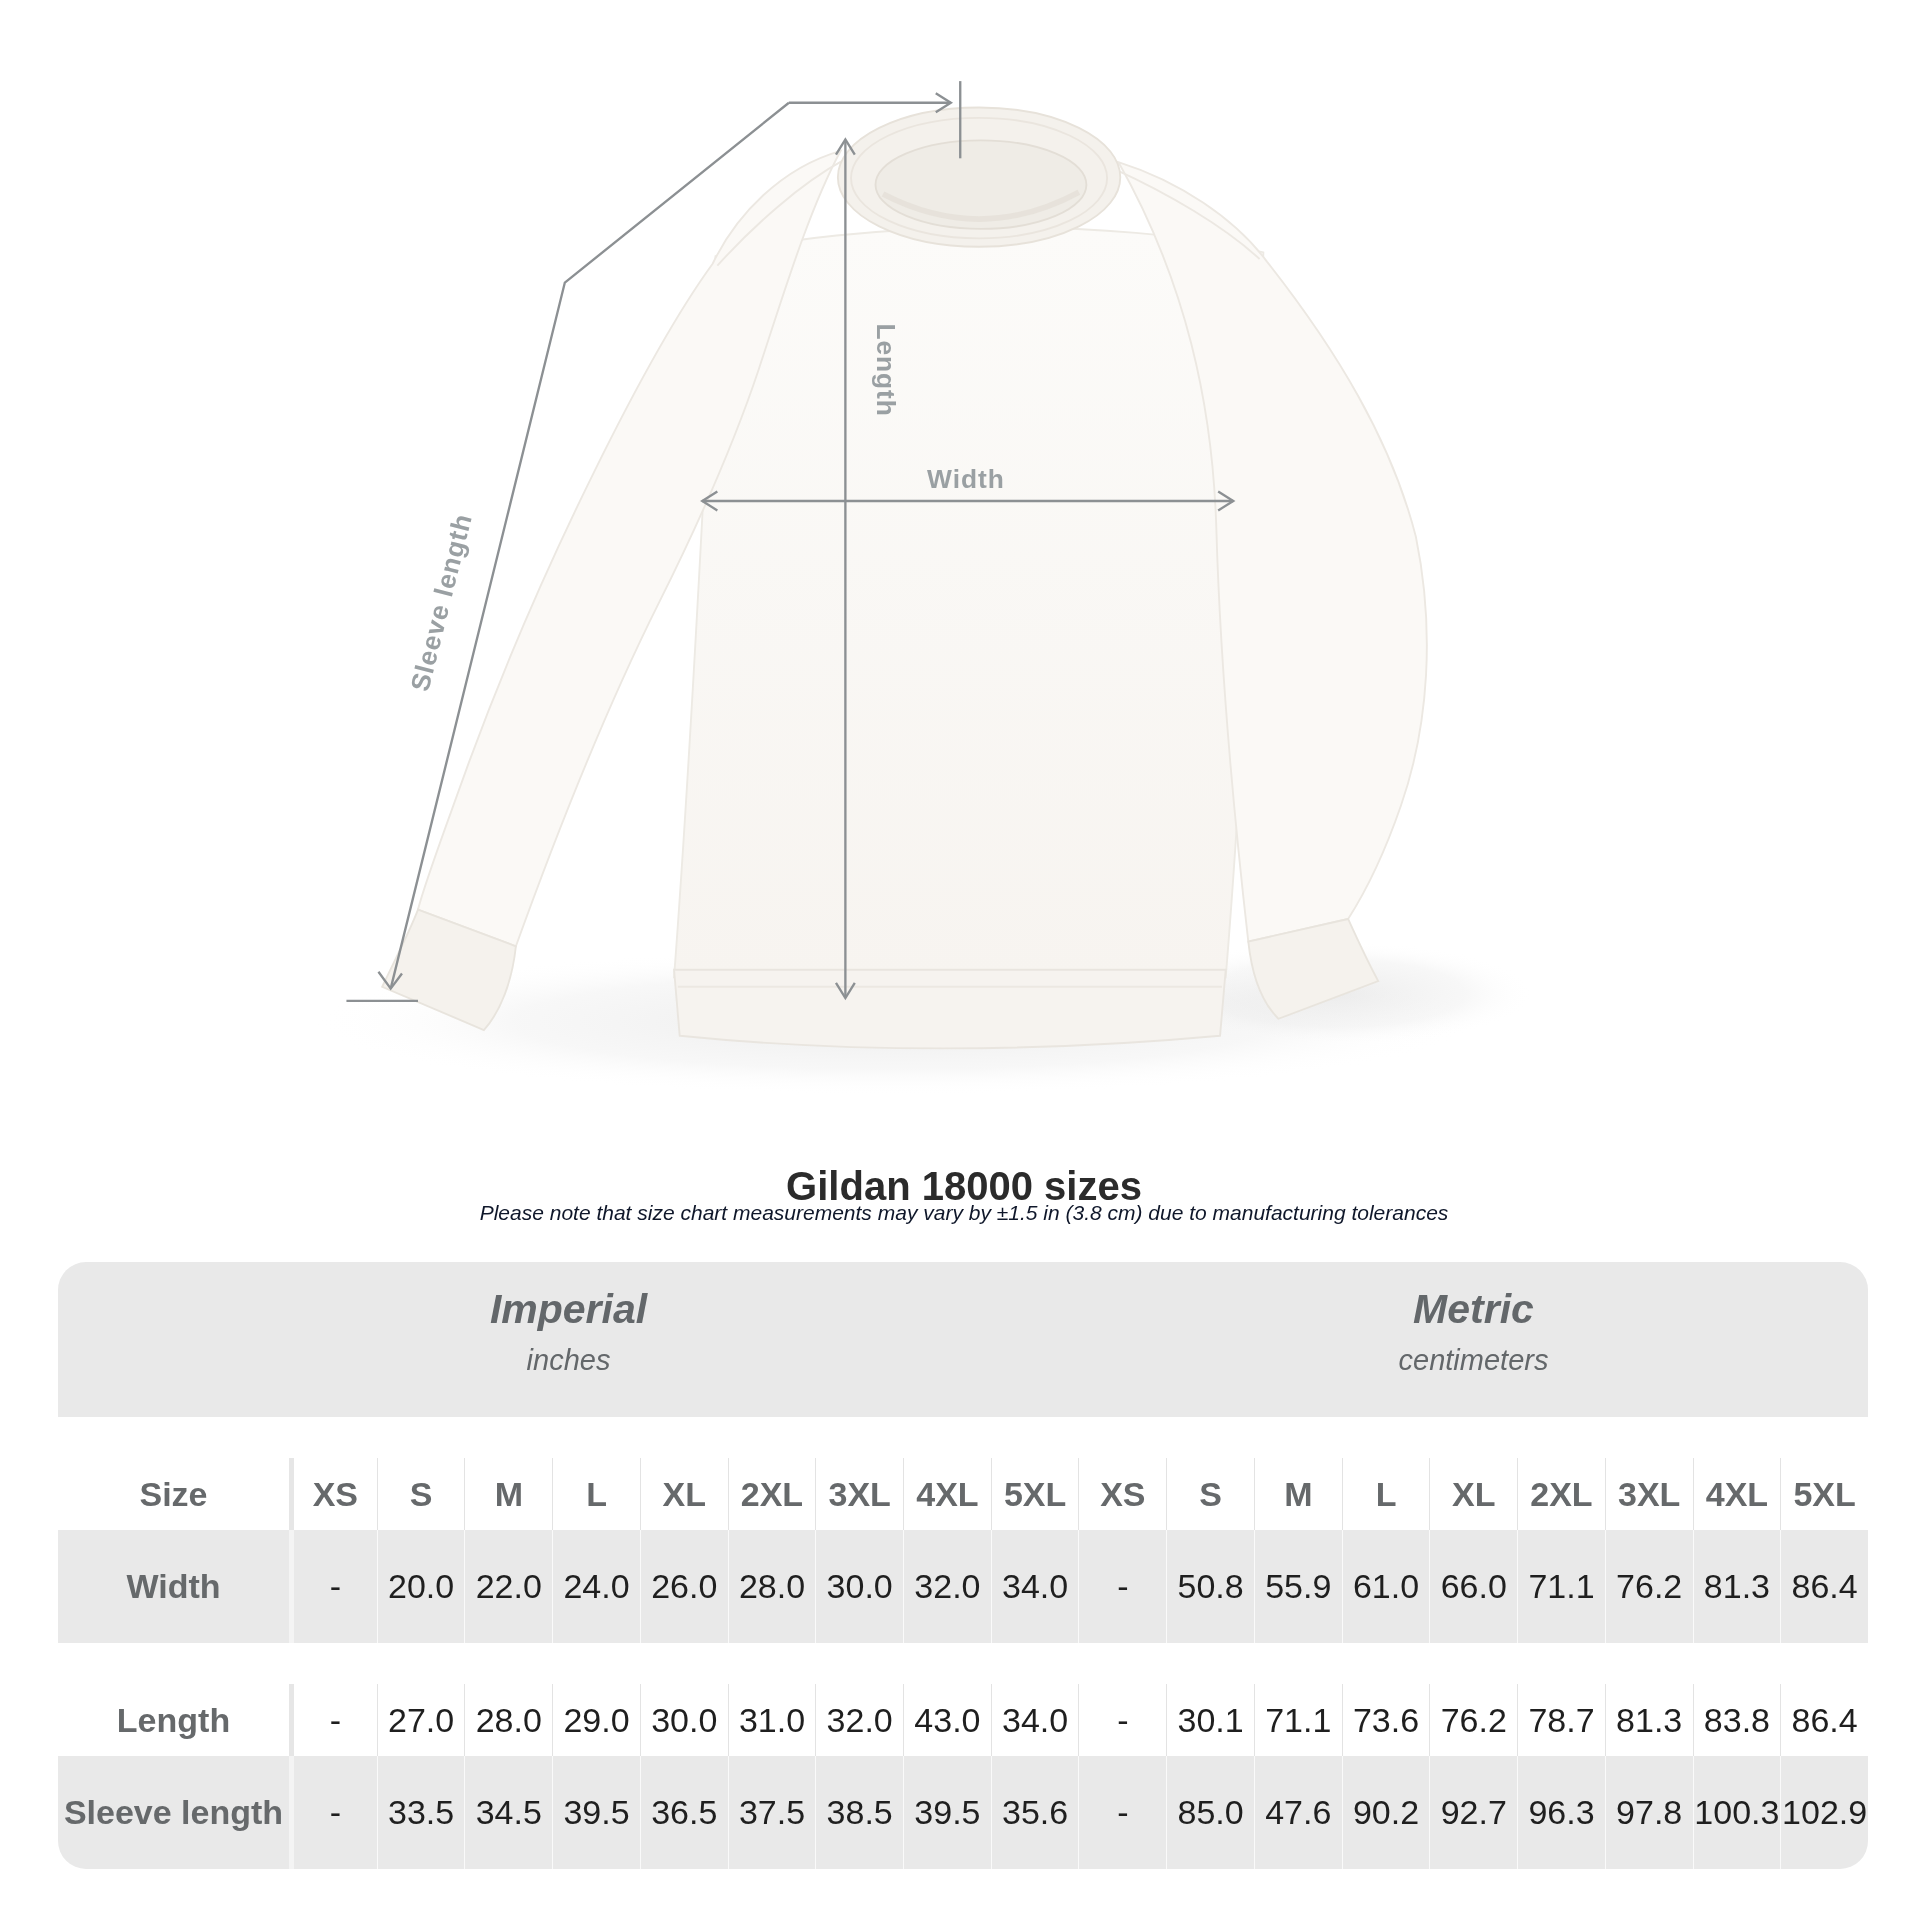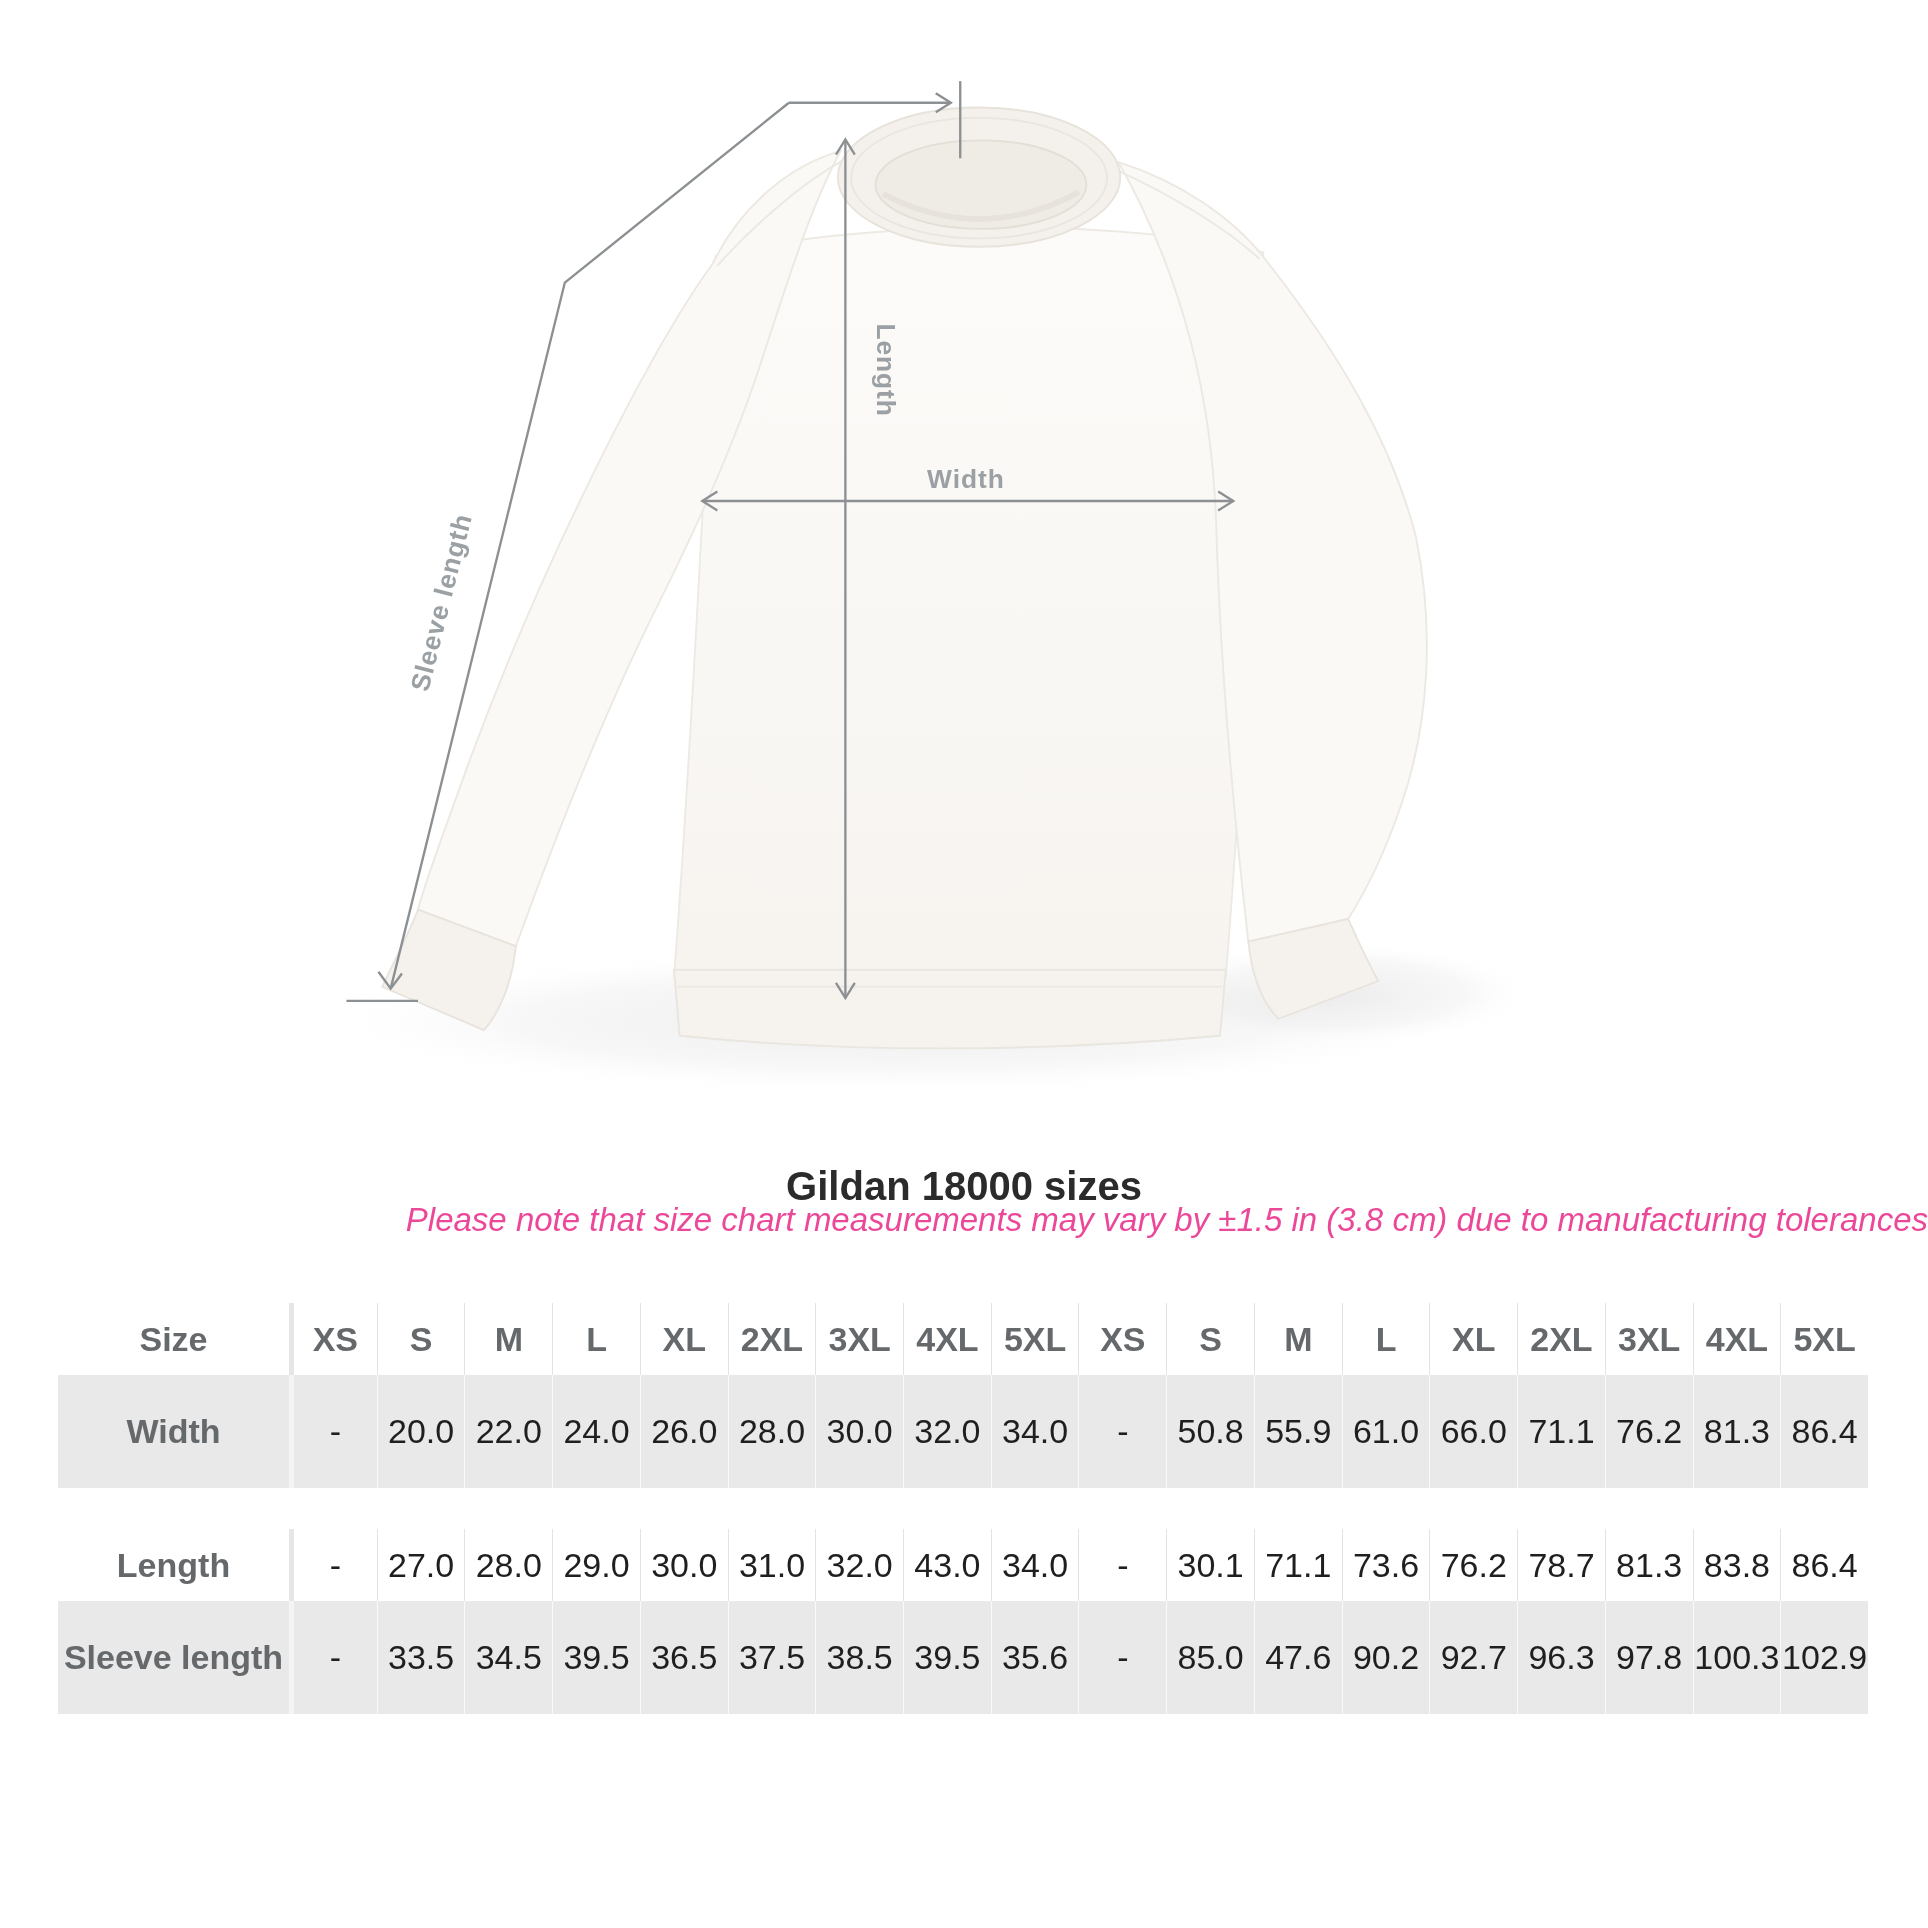--- a/index.html
+++ b/index.html
@@ -14,22 +14,22 @@
   .anno-label{
     font-family:"Liberation Sans",sans-serif;font-weight:bold;font-size:28px;
     fill:#9aa0a3;letter-spacing:1px;
   }
   
   .title{
     position:absolute;left:0;top:1164px;width:100%;text-align:center;
     font-size:40px;font-weight:bold;color:#2b2b2b;line-height:1.1;
   }
   .subtitle{
-    position:absolute;left:0;top:1200px;width:100%;text-align:right;
-    font-size:33px;font-style:italic;color:#ec4899;line-height:1.2;
+    position:absolute;left:0;top:1200px;width:100%;text-align:center;
+    font-size:21px;font-style:italic;color:#0f172a;line-height:1.2;
   }
   
   .size-table{
     position:absolute;left:58px;top:1262px;width:1810px;height:607px;
     border-radius:28px;overflow:hidden;background:#ffffff;
   }
   .unit-band{
     display:grid;grid-template-columns:1021px 1fr;height:155px;
     background:#e9e9e9;box-sizing:border-box;padding-top:22.6px;
   }
@@ -112,20 +112,30 @@
       <text class="anno-label" x="1026" y="518" text-anchor="middle">Width</text>
       <text class="anno-label" transform="translate(932,393) rotate(90)" text-anchor="middle">Length</text>
       <text class="anno-label" transform="translate(478,642) rotate(-76)" text-anchor="middle">Sleeve length</text>
     </svg>
   </div>
 
   <div class="title">Gildan 18000 sizes</div>
   <div class="subtitle">Please note that size chart measurements may vary by ±1.5 in (3.8 cm) due to manufacturing tolerances</div>
 
   <div class="size-table">
+    <div class="unit-band">
+      <div class="unit-cell">
+        <div class="unit-name">Imperial</div>
+        <div class="unit-sub">inches</div>
+      </div>
+      <div class="unit-cell">
+        <div class="unit-name">Metric</div>
+        <div class="unit-sub">centimeters</div>
+      </div>
+    </div>
     <div>
         <div class="trow row-white">
           <div class="cell lbl">Size</div>
           <div class="cell hdr thick">XS</div>
           <div class="cell hdr">S</div>
           <div class="cell hdr">M</div>
           <div class="cell hdr">L</div>
           <div class="cell hdr">XL</div>
           <div class="cell hdr">2XL</div>
           <div class="cell hdr">3XL</div>

